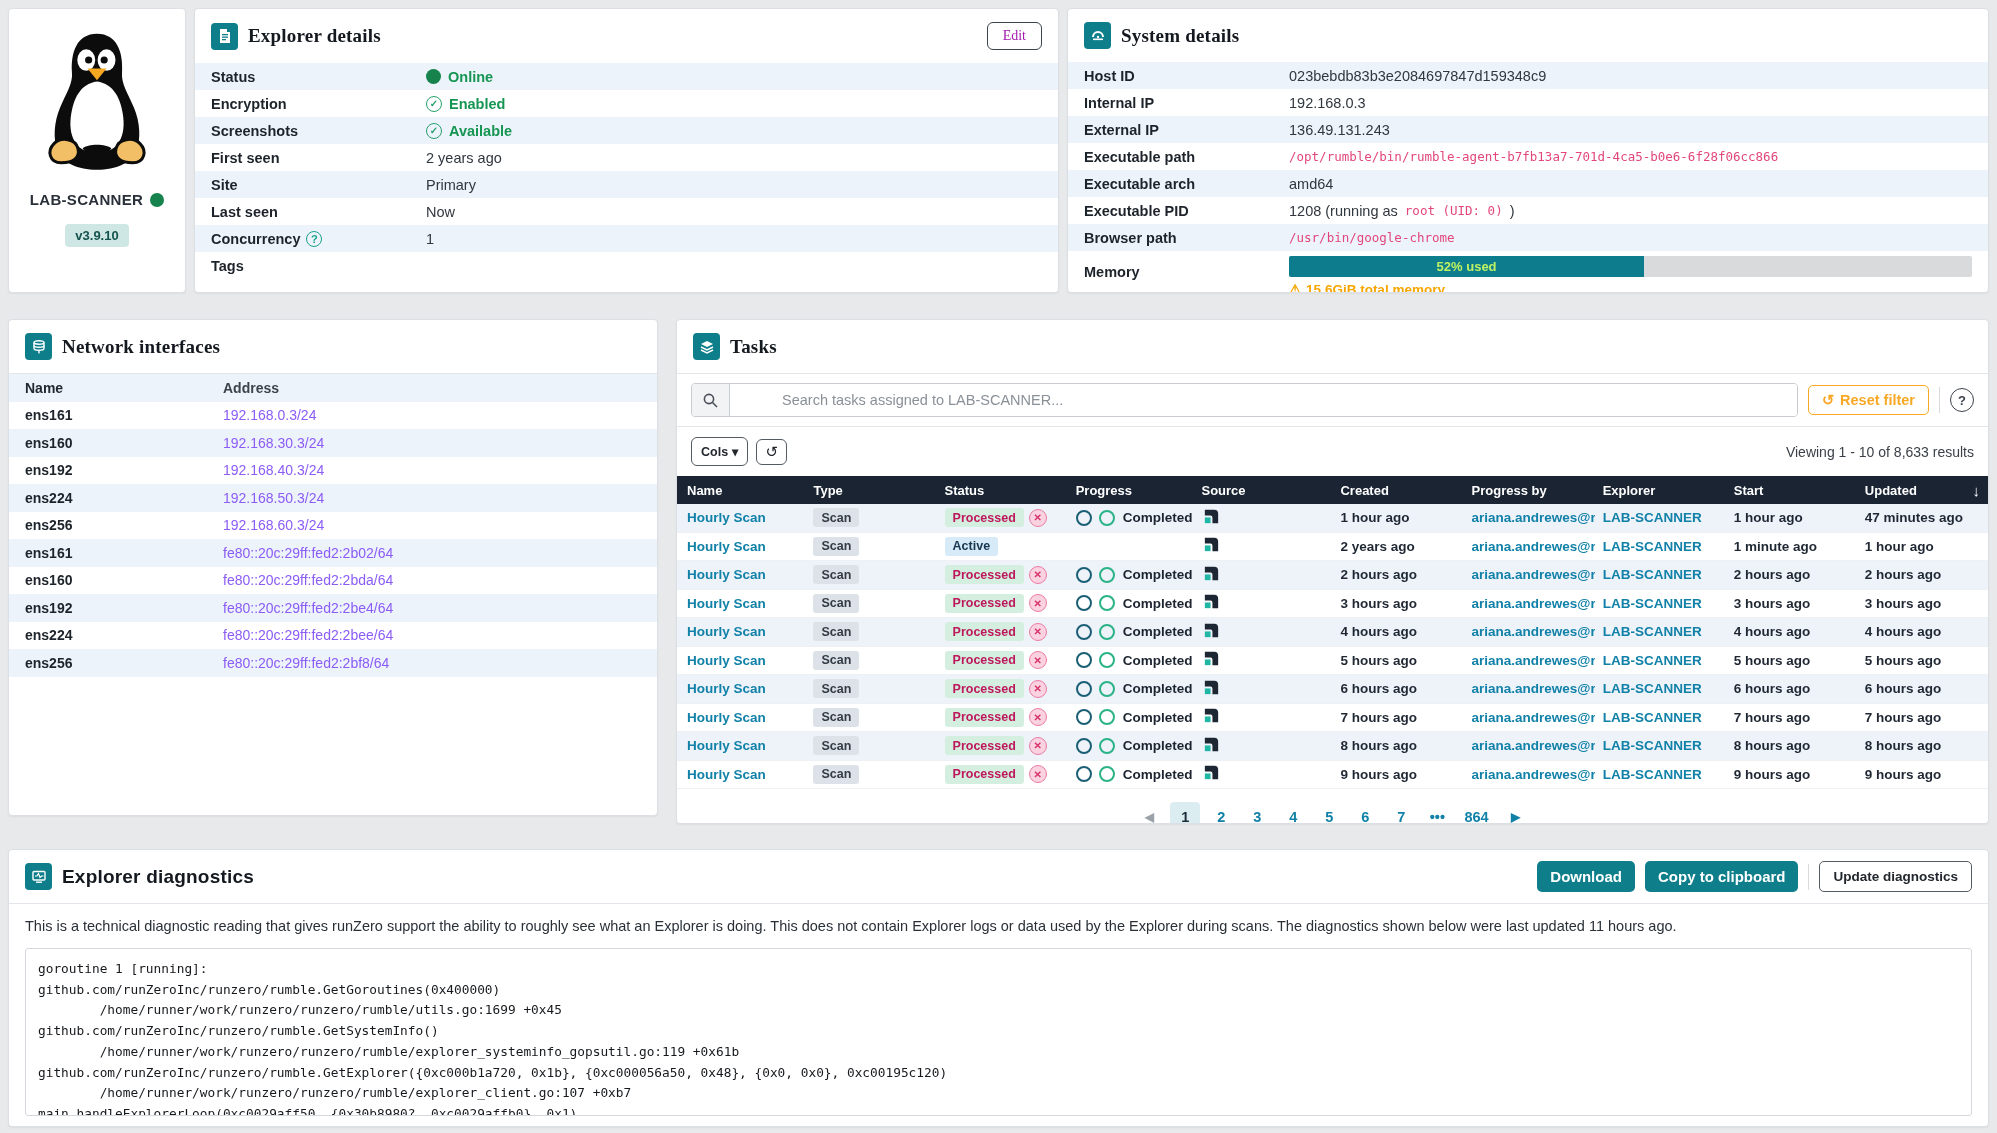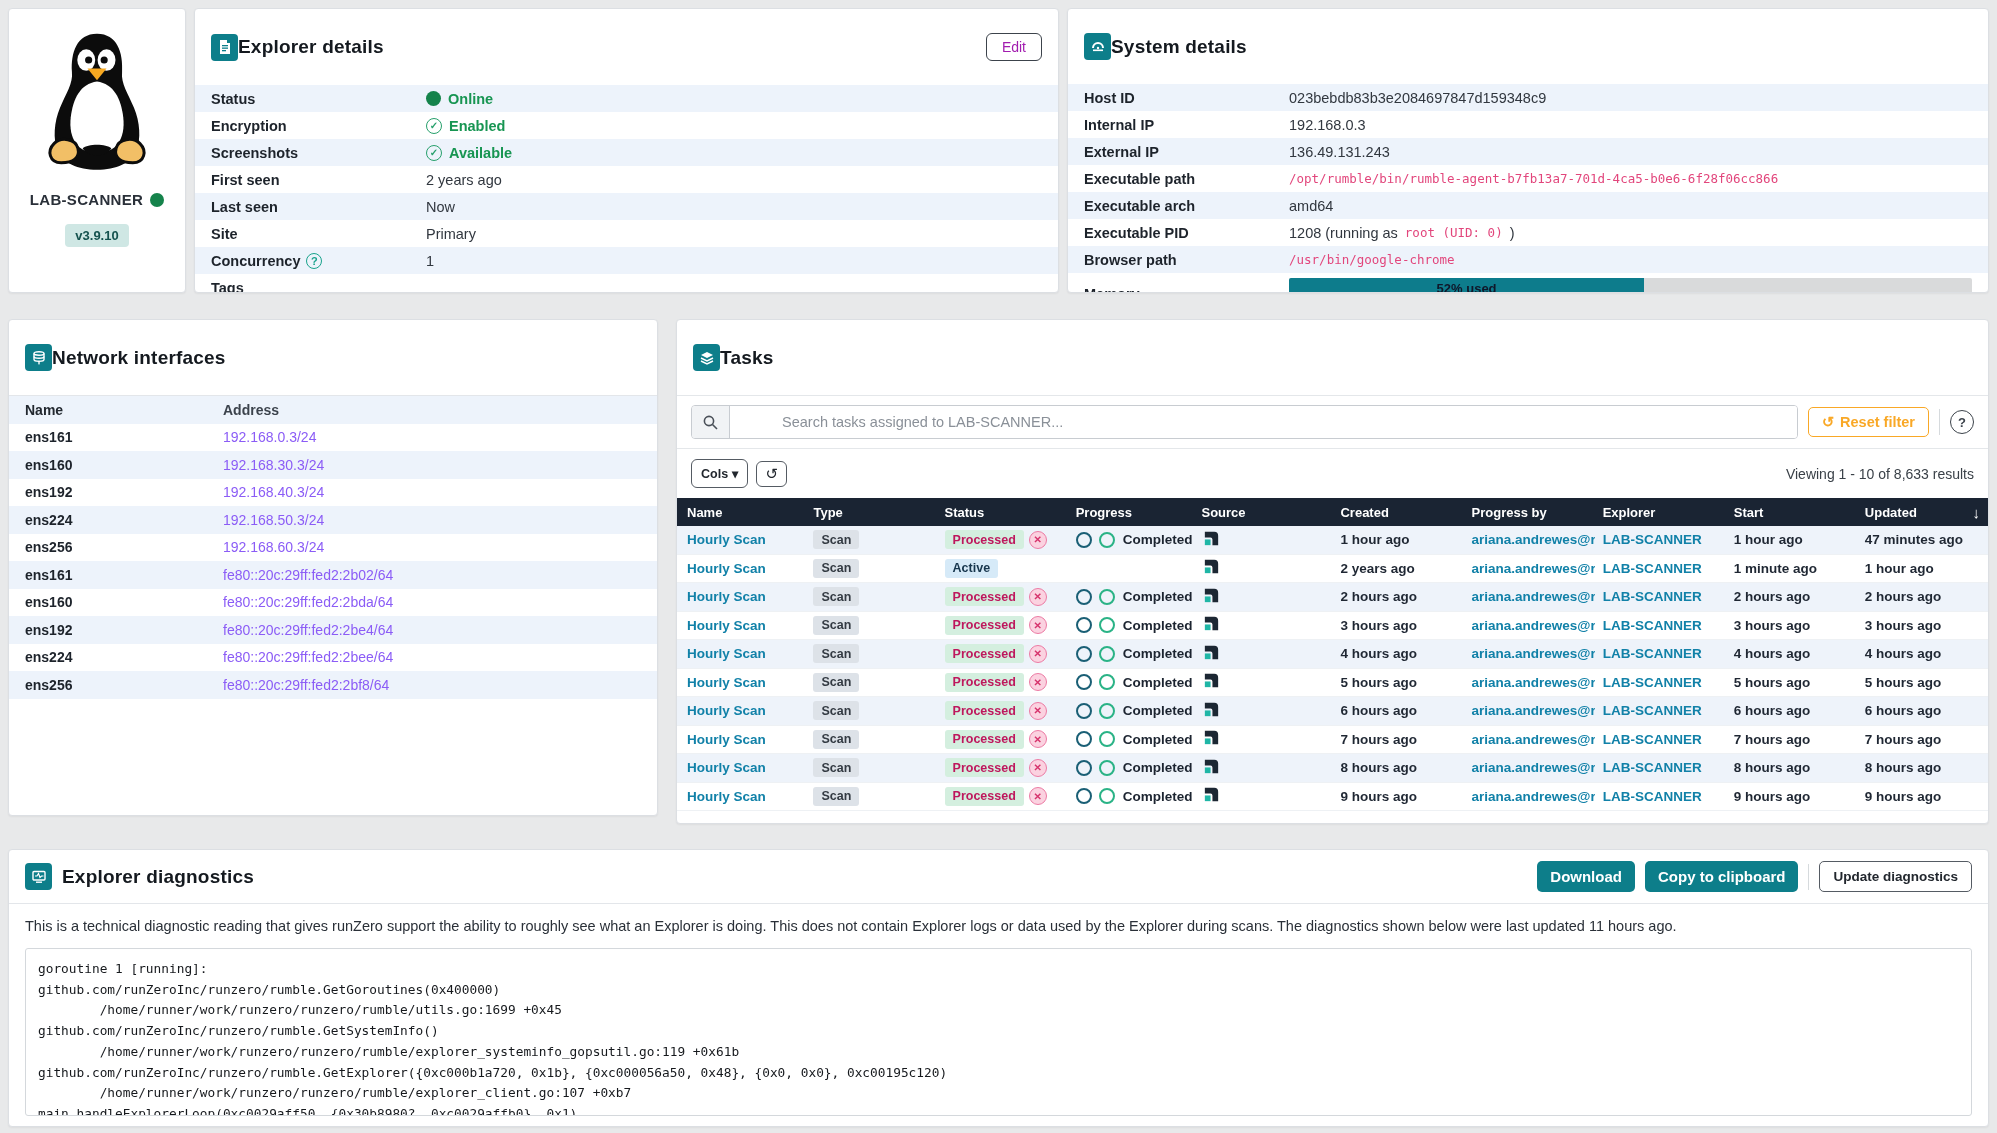--- a/index.html
+++ b/index.html
@@ -4,21 +4,21 @@
 <style>
   * { margin:0; padding:0; box-sizing:border-box; }
   html,body { width:1997px; height:1133px; overflow:hidden; background:#e8e9ea;
     font-family:"Liberation Sans", sans-serif; color:#21262c; }
   .page { padding:8px; }
   .card { background:#fff; border:1px solid #dcdfe3; border-radius:4px;
     box-shadow:0 1px 2px rgba(0,0,0,.05); overflow:hidden; }
   .row-top { display:grid; grid-template-columns:178px 865px 1fr; gap:8px; }
   .row-top .card { height:285px; }
   .row-mid { display:grid; grid-template-columns:650px 1fr; gap:18px; margin-top:26px; }
-  .card-header { display:flex; align-items:center; padding:24px 16px; }
+  .card-header { display:flex; align-items:center; gap:10px; padding:13px 16px;font-family:Liberation Serif, serif; }
   .card-header.bordered { border-bottom:1px solid #e3e6ea; }
   .card-title { font-size:19px; font-weight:700; color:#14191f; letter-spacing:.2px; }
   .hicon { width:27px; height:27px; background:#0d7e8a; border-radius:4px; flex:0 0 auto;
     display:flex; align-items:center; justify-content:center; }
   .hicon svg { display:block; }
   .spacer { flex:1; }
 
   
   .tux-card { display:flex; flex-direction:column; align-items:center; padding:14px 10px; }
   .tux-card svg.tux { margin-top:6px; }
@@ -41,21 +41,21 @@
     font-size:10px; font-weight:700; display:inline-flex; align-items:center; justify-content:center; }
   .status-dot { width:15px; height:15px; border-radius:50%; background:#15834b; display:inline-block;}
   .mono-pink { font-family:"DejaVu Sans Mono", monospace; font-size:12.5px; color:#e2467c; }
   .edit-btn { border:1px solid #3c434b; background:#fff; border-radius:6px; padding:5px 15px;
     font-size:14px; color:#a21caf; cursor:pointer; font-family:inherit;}
   .kv-row.mem { min-height:56px; align-items:flex-start; padding-top:5px; }
   .kv-row.mem .kv-label { margin-top:8px; }
   .mem-wrap { flex:1; }
   .mem-bar { height:21px; background:#d9dadb; border-radius:2px; position:relative; overflow:hidden;}
   .mem-fill { height:100%; background:#0d7c8c; display:flex; align-items:center; justify-content:center;
-    color:#0f172a; font-size:13px; font-weight:700; }
+    color:#bef264; font-size:13px; font-weight:700; }
   .mem-warn { margin-top:4px; color:#f7a600; font-size:13.5px; font-weight:600;
     display:flex; align-items:center; gap:5px;}
 
   
   .net-card { height:497px; }
   .net-row { display:flex; min-height:27.5px; align-items:center; padding:0 16px; font-size:14px; }
   .net-row:nth-child(odd) { background:#edf3fb; }
   .net-name { width:198px; flex:0 0 auto; font-weight:700; color:#1d232b; }
   .net-addr { color:#8b5cf6; }
   .net-row.head .net-name, .net-row.head .net-addr { font-weight:600; color:#3c434c; }
@@ -185,26 +185,26 @@
             <div class="kv-value">
               <span class="check-circle">✓</span>
               <span class="green-text">Available</span>
             </div>
           </div>
           <div class="kv-row">
             <div class="kv-label">First seen</div>
             <div class="kv-value">2 years ago</div>
           </div>
           <div class="kv-row">
+            <div class="kv-label">Site</div>
+            <div class="kv-value">Primary</div>
+          </div>
+          <div class="kv-row">
             <div class="kv-label">Last seen</div>
             <div class="kv-value">Now</div>
-          </div>
-          <div class="kv-row">
-            <div class="kv-label">Site</div>
-            <div class="kv-value">Primary</div>
           </div>
           <div class="kv-row">
             <div class="kv-label">Concurrency<span class="help-q">?</span></div>
             <div class="kv-value">1</div>
           </div>
           <div class="kv-row">
             <div class="kv-label">Tags</div>
             <div class="kv-value"></div>
           </div>
         </div>

